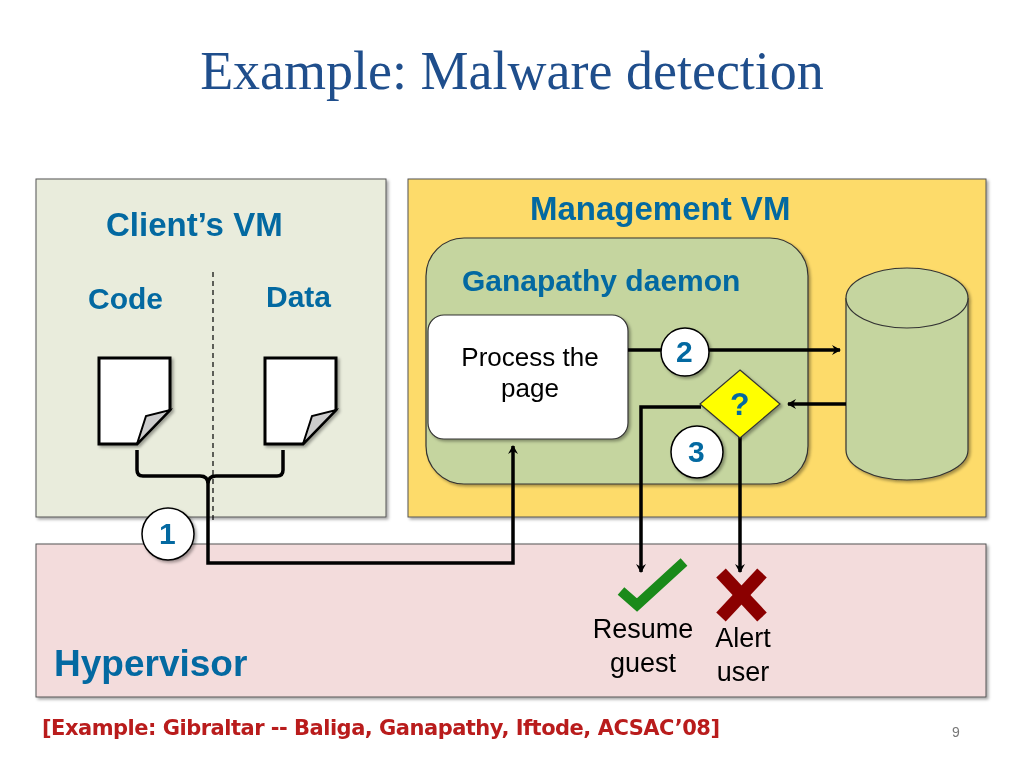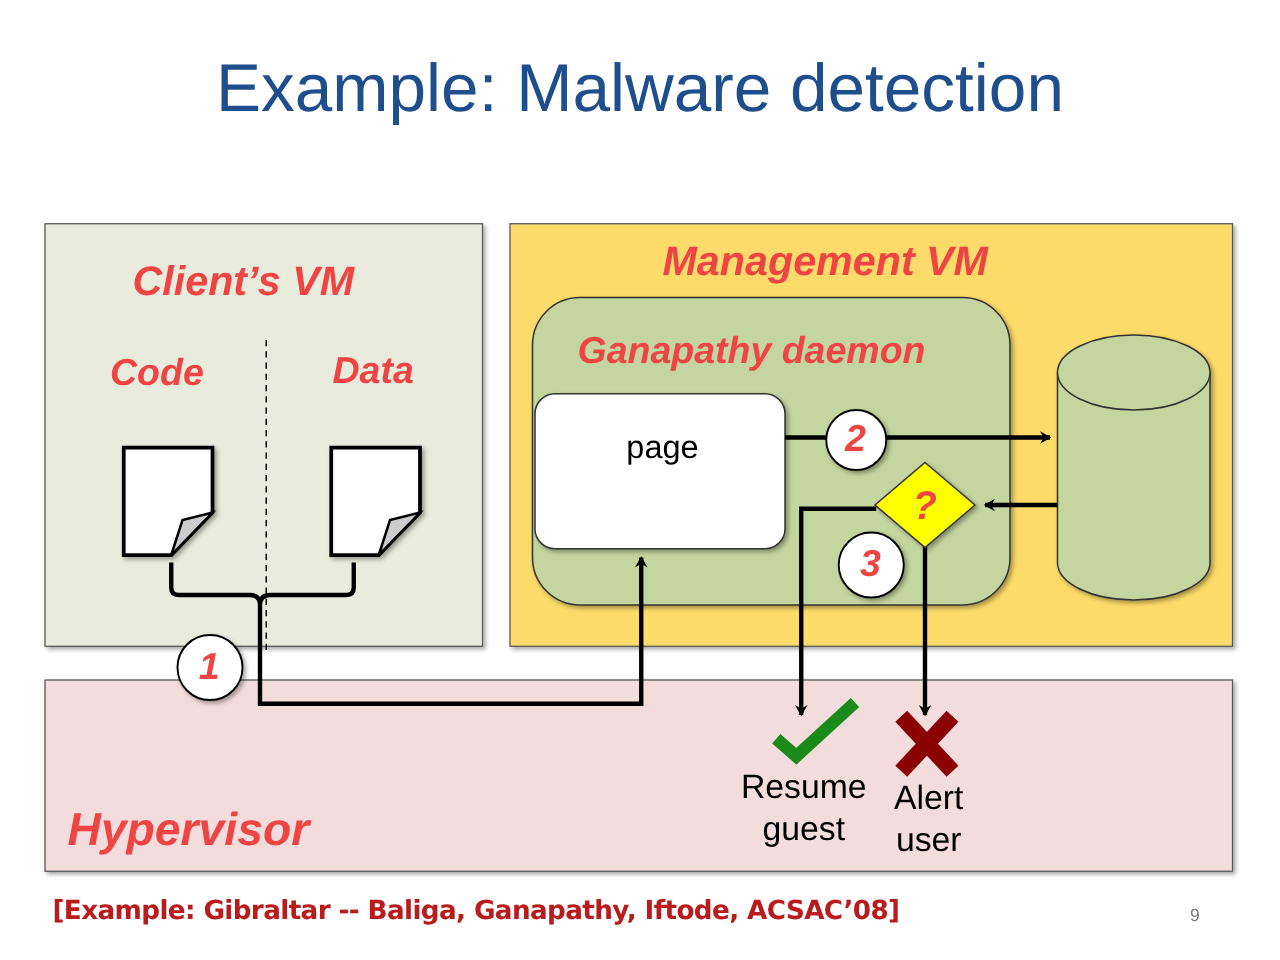--- a/index.html
+++ b/index.html
@@ -1,21 +1,21 @@
 <!DOCTYPE html>
 <html><head>
 <meta charset="utf-8">
 <style>
   html, body { margin:0; padding:0; }
   body { width:1024px; height:768px; background:#ffffff; position:relative; overflow:hidden; font-family:"Liberation Sans", sans-serif; }
-  .title { position:absolute; left:0; width:1024px; top:40px; text-align:center; font-size:54px; color:#1f4e8c; font-family:Liberation Sans, sans-serif; }
+  .title { position:absolute; left:0; width:1024px; top:40px; text-align:center; font-size:54px; color:#1f4e8c; font-family:Liberation Serif, serif; }
   svg { position:absolute; left:0; top:0; }
   .citation { position:absolute; left:42px; top:716px; font-size:21px; font-weight:bold; color:#b91c1c; font-family:"DejaVu Sans", sans-serif; letter-spacing:-0.5px; }
   .pagenum { position:absolute; left:952px; top:724px; font-size:14px; color:#777; }
-  .lbl { position:absolute; font-weight:bold; color:#ef4444; white-space:nowrap;font-style:italic; }
+  .lbl { position:absolute; font-weight:bold; color:#0369a1; white-space:nowrap; }
   .plain { position:absolute; color:#000; text-align:center; line-height:1.2; }
 </style>
 </head>
 <body>
 
 <div class="title">Example: Malware detection</div>
 
 <svg width="1024" height="768">
   <defs>
     <marker id="arr" markerWidth="10" markerHeight="10" refX="8" refY="5" orient="auto" markerUnits="userSpaceOnUse">
@@ -72,20 +72,21 @@
   </g>
 </svg>
 
 <div class="lbl" style="left:106px;top:206px;font-size:33px;">Client’s VM</div>
 <div class="lbl" style="left:88px;top:282px;font-size:30px;">Code</div>
 <div class="lbl" style="left:266px;top:280px;font-size:30px;">Data</div>
 <div class="lbl" style="left:530px;top:190px;font-size:33px;">Management VM</div>
 <div class="lbl" style="left:462px;top:264px;font-size:30px;">Ganapathy daemon</div>
 
 <div class="plain" style="left:430px;top:342px;width:200px;font-size:26px;">
+  <div>Process the</div>
   <div>page</div>
 </div>
 <div class="plain" style="left:846px;top:352px;width:122px;font-size:30px;font-weight:bold;line-height:1.15;">
 </div>
 
 <div class="lbl" style="left:730px;top:386px;font-size:32px;">?</div>
 <div class="lbl" style="left:159px;top:517px;font-size:30px;">1</div>
 <div class="lbl" style="left:676px;top:335px;font-size:30px;">2</div>
 <div class="lbl" style="left:688px;top:435px;font-size:30px;">3</div>
 

